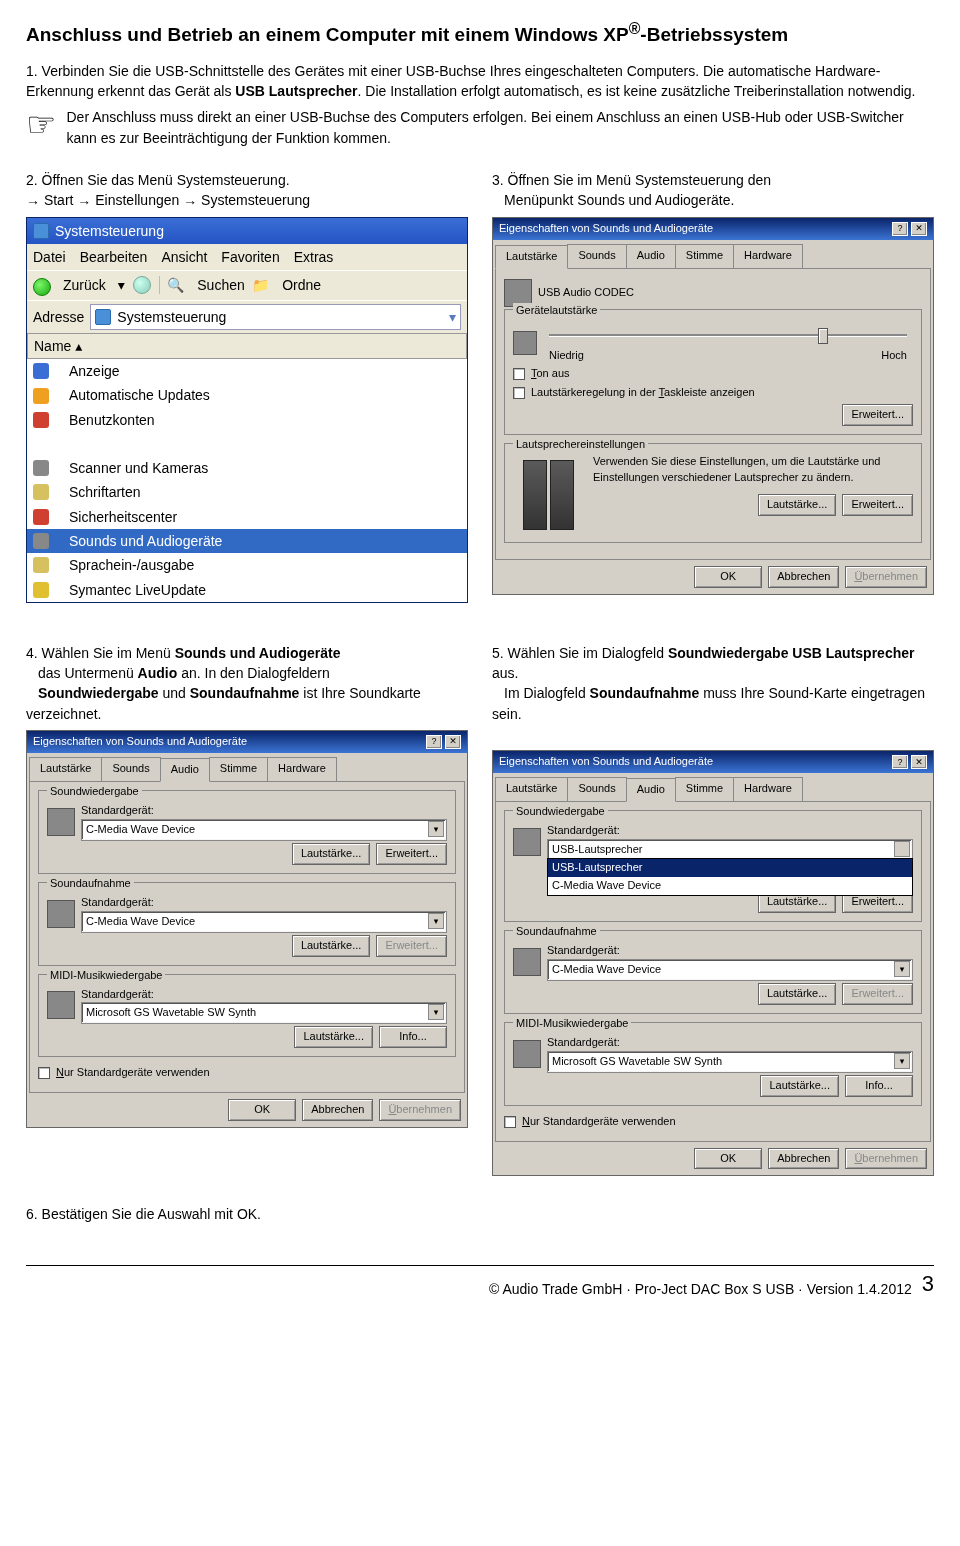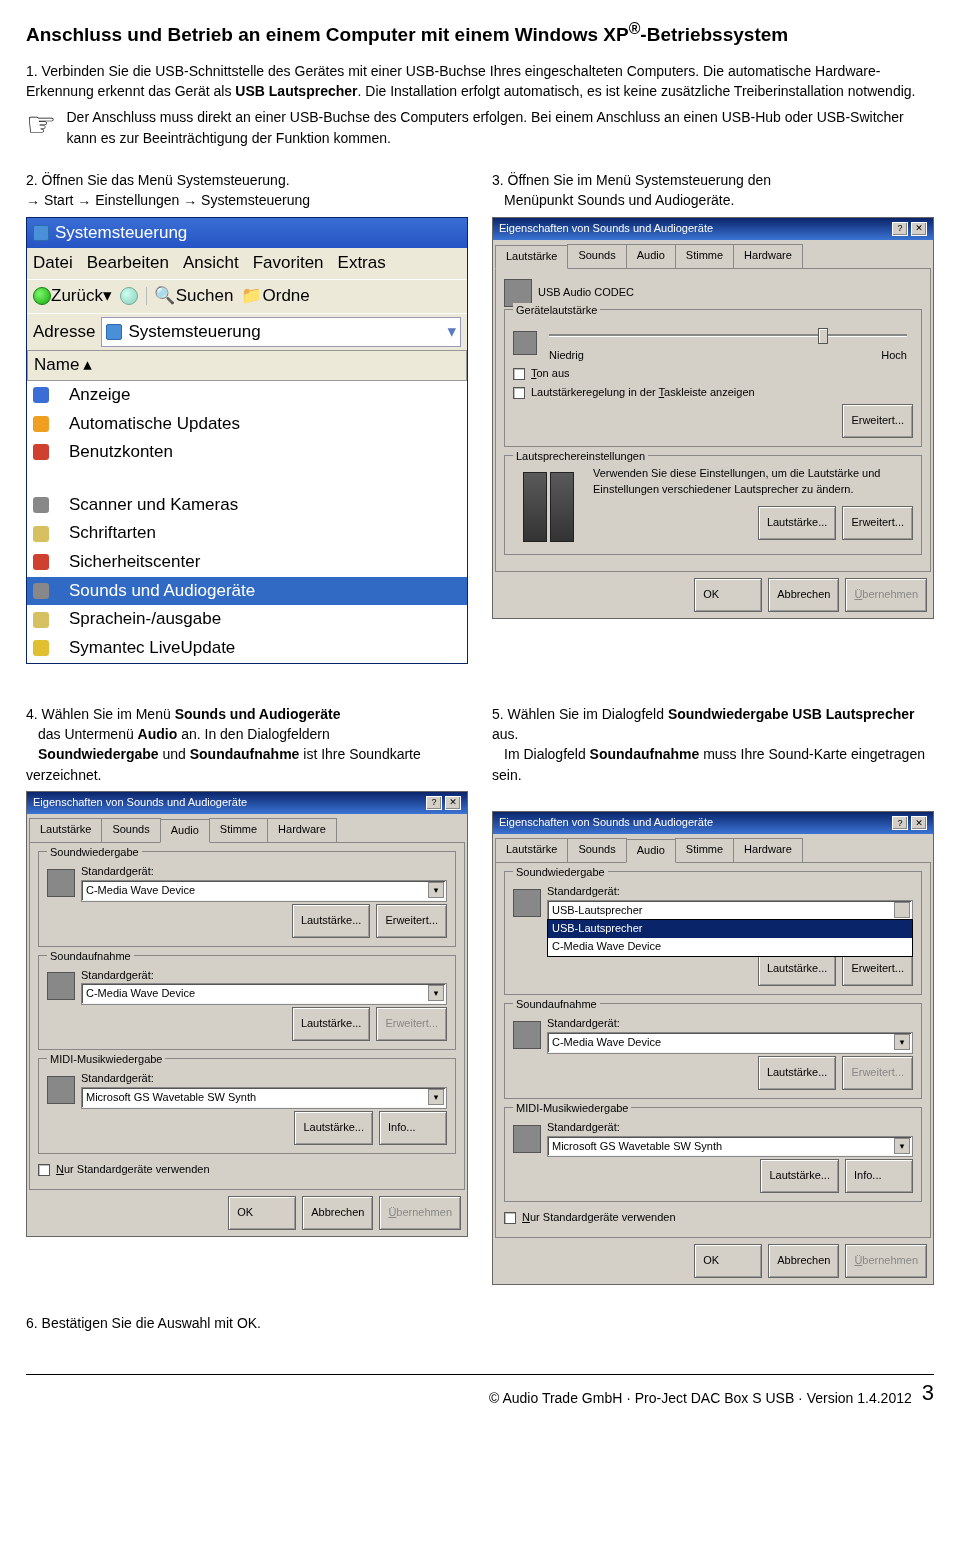--- a/index.html
+++ b/index.html
@@ -8,26 +8,26 @@
 h1{font-size:19px;font-weight:600;margin:0 0 6px;font-family:Arial,sans-serif}
 p{margin:12px 0 6px}
 b{font-weight:600}
 .note{display:flex;align-items:flex-start;gap:10px;margin:6px 0 10px}
 .hand{font-size:34px;line-height:34px;color:#000}
 .cols{display:flex;gap:24px;margin-top:8px}
 .col{flex:1}
 .step-text{margin-bottom:6px}
 .step-text .pad{padding-left:12px}
 
-.win{border:1px solid #0a246a;background:#fff;font-size:17px}
+.win{border:1px solid #0a246a;background:#fff;font-size:14px}
 .titlebar{background:linear-gradient(#3b6ed5,#2454c4);color:#fff;padding:3px 6px;display:flex;align-items:center;gap:6px}
 .icon16{width:16px;height:16px;display:inline-block;background:#4a90d9;border:1px solid #2a6bb0;border-radius:2px}
 .menu{background:var(--beige);padding:3px 6px;display:flex;gap:14px}
 .tool{background:var(--beige);border-top:1px solid #fff;border-bottom:1px solid #fff;padding:4px 6px;display:flex;align-items:center;gap:8px}
-.toolbtn{display:flex;align-items:center;gap:0}
+.toolbtn{display:flex;align-items:flex-end;gap:12px}
 .circle{width:18px;height:18px;border-radius:50%;display:inline-block;background:radial-gradient(circle at 35% 35%,#7cf76b,#14a90c);border:1px solid #0b7f06}
 .addr{background:var(--beige);padding:3px 6px;display:flex;align-items:center;gap:6px}
 .addbox{flex:1;background:#fff;border:1px solid #99b;padding:2px 22px 2px 4px;display:flex;align-items:center;gap:6px;position:relative}
 .addbox:after{content:"▾";position:absolute;right:4px;color:#5a7ac3}
 .colhdr{background:var(--beige);border:1px solid #999;padding:2px 6px;display:flex;align-items:center;gap:4px}
 .list{background:#fff}
 .li{display:flex;align-items:center;gap:20px;padding:2px 6px}
 .li.sel{background:#316ac5;color:#fff}
 .ico{width:16px;height:16px;display:inline-block;border-radius:3px}
 
@@ -41,21 +41,21 @@
 .tabbody{border:1px solid #888;border-top:1px solid #888;margin:0 2px;padding:8px}
 fieldset{border:1px solid #888;margin:0 0 8px;padding:10px 8px 8px;position:relative}
 fieldset>.lg{position:absolute;top:-7px;left:8px;background:var(--dlgbg);padding:0 3px;font-size:11px}
 .select{background:#fff;border:1px solid #888;padding:2px 18px 2px 4px;position:relative;width:100%;box-shadow:inset -1px -1px 0 #f5f5f5,inset 1px 1px 0 #555}
 .select:after{content:"▾";position:absolute;right:2px;top:1px;background:var(--dlgbg);border:1px solid #888;width:14px;text-align:center;font-size:9px;height:14px;line-height:14px}
 .select.open:after{content:""}
 .select .dd{position:absolute;left:-1px;right:-1px;top:18px;background:#fff;border:1px solid #000}
 .select .dd .o{padding:1px 4px}
 .select .dd .o.sel{background:#0a246a;color:#fff}
 .btnrow{display:flex;gap:6px;justify-content:flex-end;margin-top:2px}
-.btn{background:var(--dlgbg);border:1px solid #666;box-shadow:inset 1px 1px 0 #fff,inset -1px -1px 0 #999;padding:8px 8px;min-width:68px;}
+.btn{background:var(--dlgbg);border:1px solid #666;box-shadow:inset 1px 1px 0 #fff,inset -1px -1px 0 #999;padding:2px 8px;min-width:68px;text-align:center}
 .btn.dis{color:#888}
 .slider{position:relative;height:18px;margin:4px 6px}
 .slider .track{position:absolute;left:0;right:0;top:8px;height:2px;background:#888;box-shadow:0 1px 0 #fff}
 .slider .thumb{position:absolute;left:75%;top:2px;width:10px;height:16px;background:var(--dlgbg);border:1px solid #555;box-shadow:inset 1px 1px 0 #fff}
 .cb{display:flex;align-items:center;gap:6px;margin:3px 0}
 .cbx{width:12px;height:12px;background:#fff;border:1px solid #555;box-shadow:inset 1px 1px 0 #bbb}
 .speakers{display:flex;align-items:flex-start;gap:10px}
 .speakerimg{width:70px;height:80px;display:flex;gap:3px;justify-content:center}
 .spk{width:24px;height:70px;background:linear-gradient(#5a5a5a,#333);border:1px solid #222;margin-top:6px}
 .mrow{display:flex;align-items:center;gap:6px;margin:2px 0}

